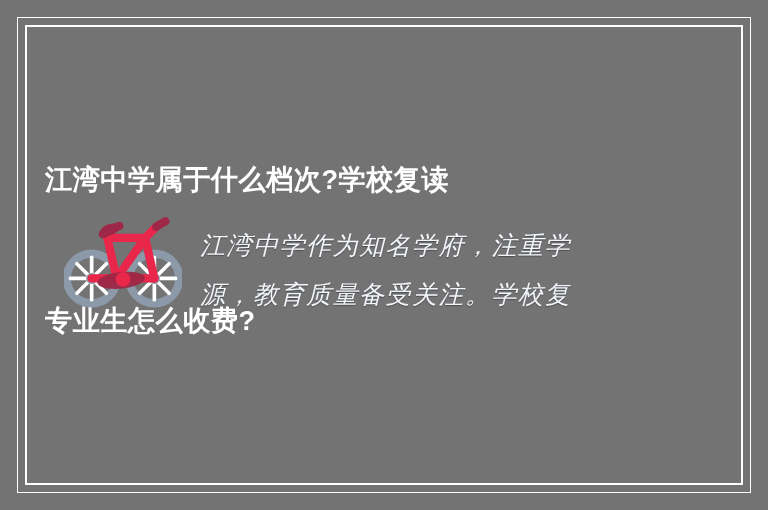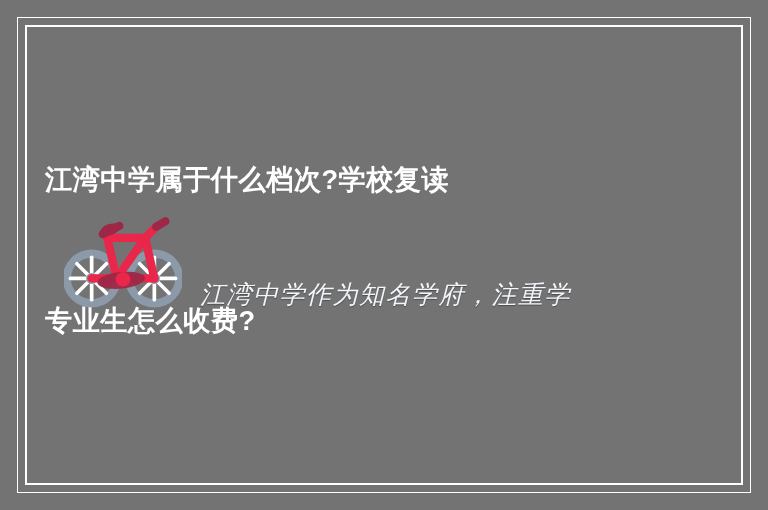--- a/index.html
+++ b/index.html
@@ -156,16 +156,17 @@
           <ellipse cx="50" cy="31" rx="11" ry="6" fill="#9e2747" transform="rotate(-18 50 31)"></ellipse>
 
           <ellipse cx="62" cy="86" rx="26" ry="9" fill="#9e2747" opacity="0.95" transform="rotate(-6 62 86)"></ellipse>
           <circle cx="64" cy="85" r="8" fill="#e8274b"></circle>
         </svg>
       </span>
     </div>
 
     <div class="body-text">
       <span class="body-line">江湾中学作为知名学府，注重学</span>
+      <span class="body-line">源，教育质量备受关注。学校复</span>
     </div>
 
   </div>
 </div>
 
 </body></html>

